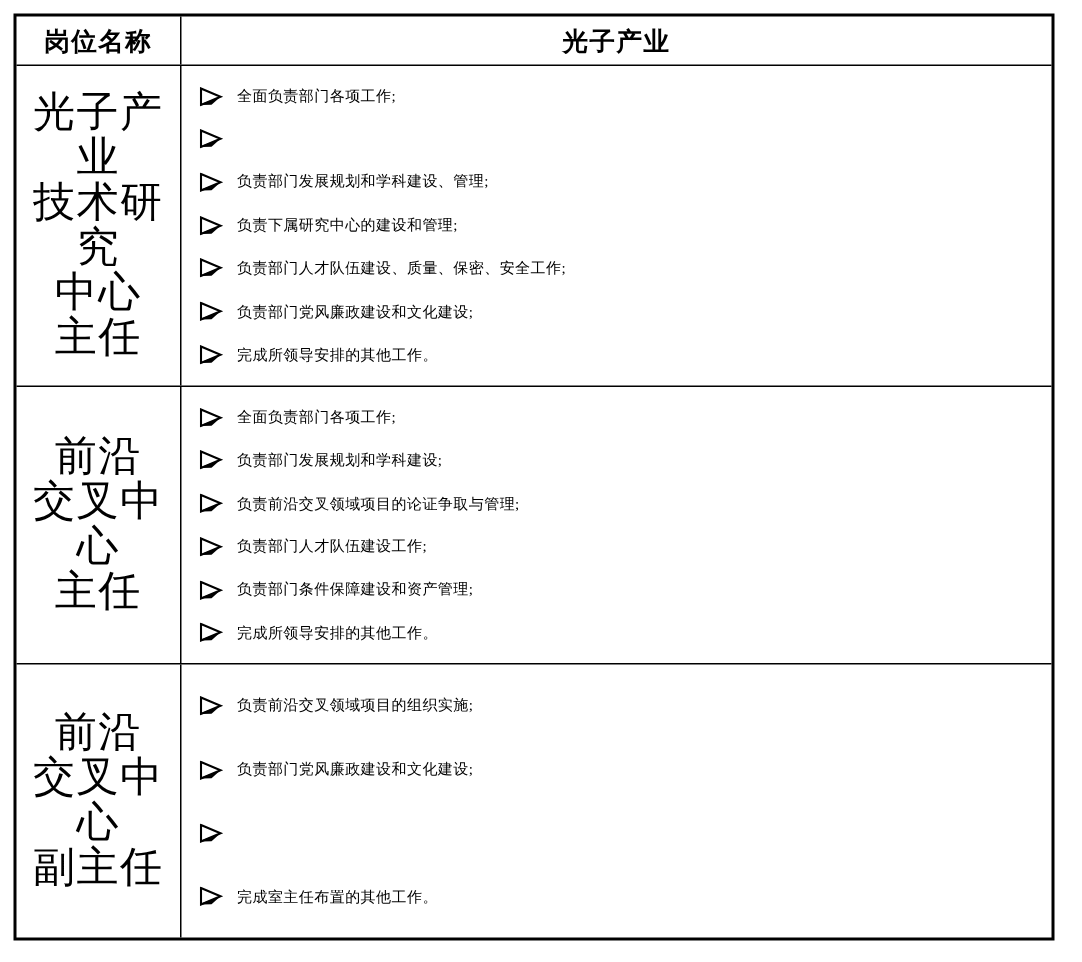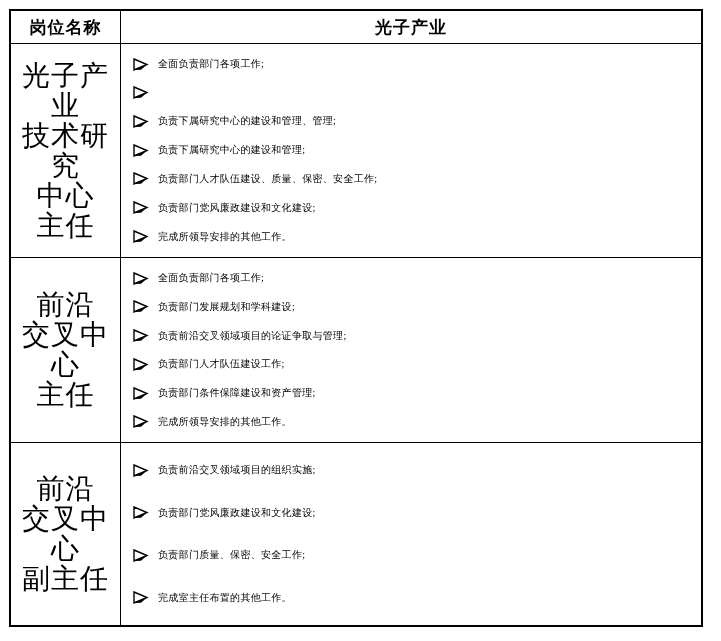--- a/index.html
+++ b/index.html
@@ -118,21 +118,21 @@
           <svg class="bullet" viewBox="0 0 16 13">
               <polygon points="1,1 14,6.5 1,12" fill="#ffffff" stroke="#000000" stroke-width="1.4"></polygon>
               <polygon points="2,11 14,6.5 8,11.8 2,12" fill="#000000"></polygon>
             </svg>
         </div>
         <div class="duty-line">
           <svg class="bullet" viewBox="0 0 16 13">
               <polygon points="1,1 14,6.5 1,12" fill="#ffffff" stroke="#000000" stroke-width="1.4"></polygon>
               <polygon points="2,11 14,6.5 8,11.8 2,12" fill="#000000"></polygon>
             </svg>
-          <span class="duty-text">负责下属研究中心的建设和管理、管理;</span>
+          <span class="duty-text">负责部门发展规划和学科建设、管理;</span>
         </div>
         <div class="duty-line">
           <svg class="bullet" viewBox="0 0 16 13">
               <polygon points="1,1 14,6.5 1,12" fill="#ffffff" stroke="#000000" stroke-width="1.4"></polygon>
               <polygon points="2,11 14,6.5 8,11.8 2,12" fill="#000000"></polygon>
             </svg>
           <span class="duty-text">负责下属研究中心的建设和管理;</span>
         </div>
         <div class="duty-line">
           <svg class="bullet" viewBox="0 0 16 13">
@@ -229,21 +229,20 @@
               <polygon points="1,1 14,6.5 1,12" fill="#ffffff" stroke="#000000" stroke-width="1.4"></polygon>
               <polygon points="2,11 14,6.5 8,11.8 2,12" fill="#000000"></polygon>
             </svg>
           <span class="duty-text">负责部门党风廉政建设和文化建设;</span>
         </div>
         <div class="duty-line">
           <svg class="bullet" viewBox="0 0 16 13">
               <polygon points="1,1 14,6.5 1,12" fill="#ffffff" stroke="#000000" stroke-width="1.4"></polygon>
               <polygon points="2,11 14,6.5 8,11.8 2,12" fill="#000000"></polygon>
             </svg>
-          <span class="duty-text">负责部门质量、保密、安全工作;</span>
         </div>
         <div class="duty-line">
           <svg class="bullet" viewBox="0 0 16 13">
               <polygon points="1,1 14,6.5 1,12" fill="#ffffff" stroke="#000000" stroke-width="1.4"></polygon>
               <polygon points="2,11 14,6.5 8,11.8 2,12" fill="#000000"></polygon>
             </svg>
           <span class="duty-text">完成室主任布置的其他工作。</span>
         </div>
       </div>
     </div>

